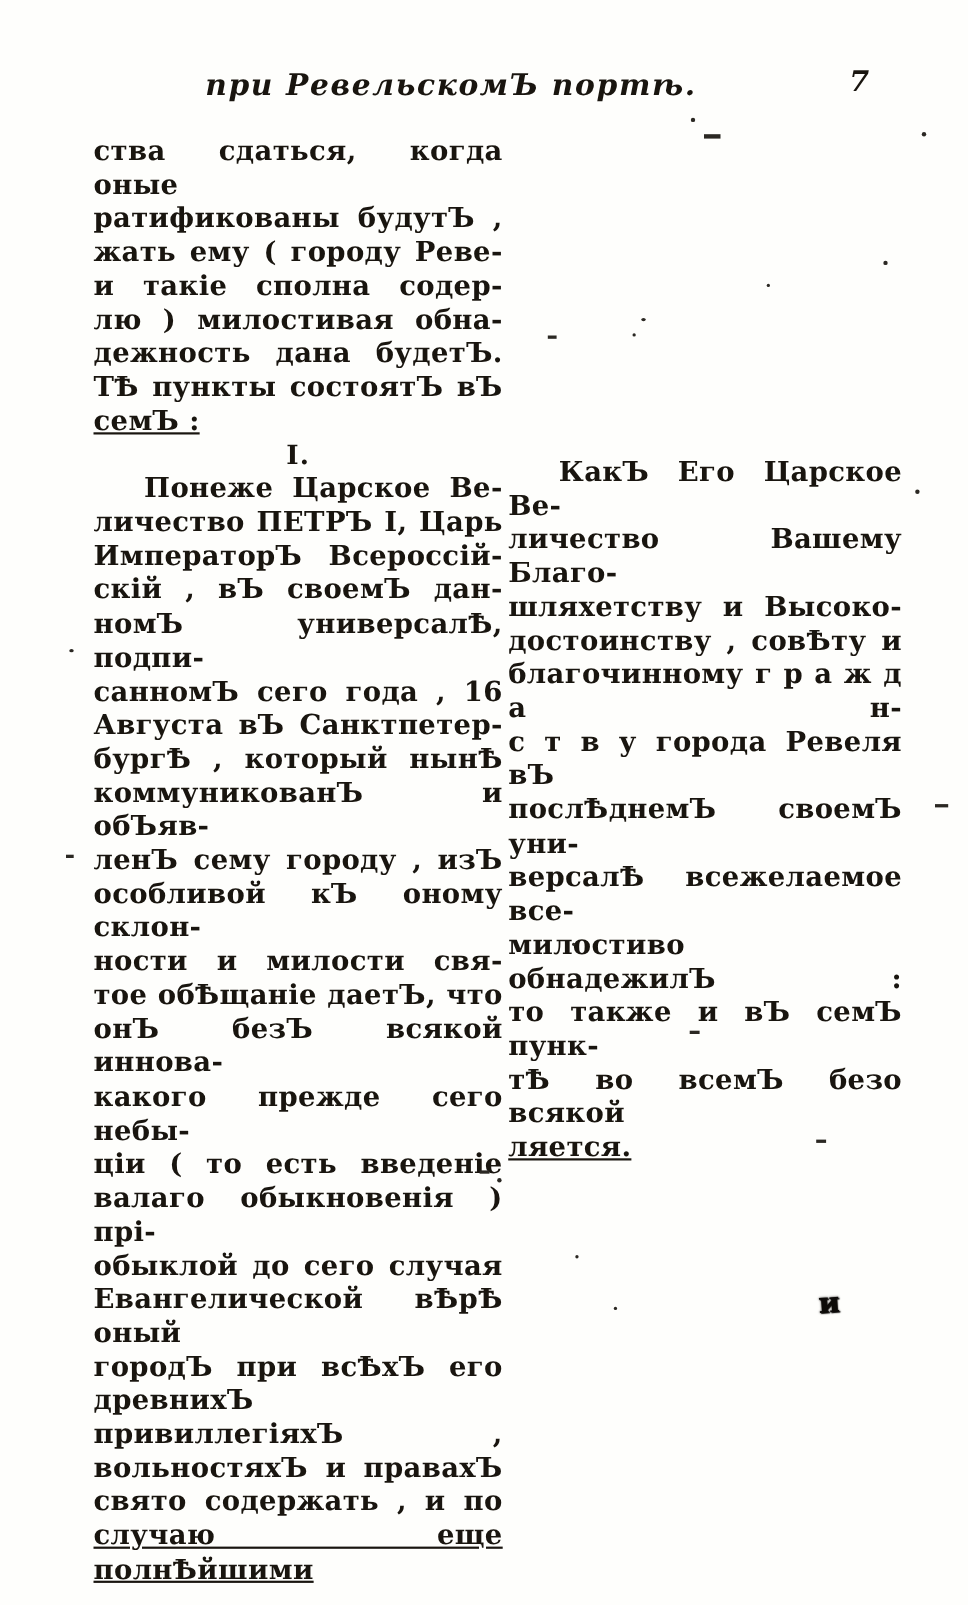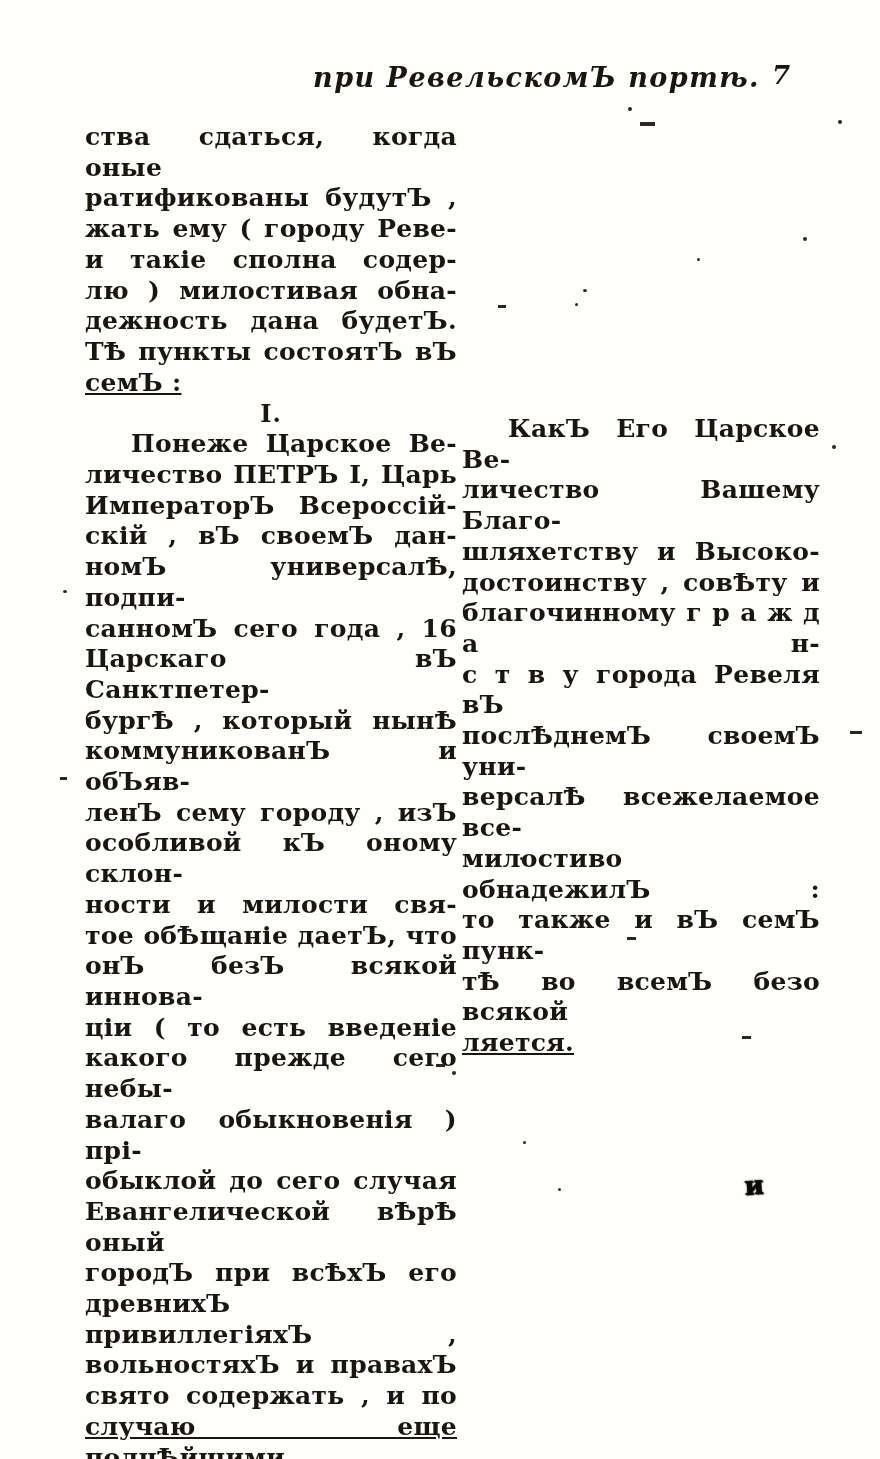--- a/index.html
+++ b/index.html
@@ -6,21 +6,21 @@
   .page {
     position:relative;
     width:880px; height:1459px;
     background:#fefefc;
     font-family:"DejaVu Serif", serif;
     color:#19150f;
     overflow:hidden;
   }
   .running-head {
     position:absolute; top:62px; left:60px; width:700px;
-    text-align:right;
+    text-align:center;
     font-style:italic; font-weight:700;
     font-size:27px; letter-spacing:1.5px;
     white-space:nowrap;
   }
   .page-number {
     position:absolute; top:60px; left:772px;
     font-style:italic; font-weight:700; font-size:26px;
   }
   .col { position:absolute; font-weight:700; }
   .col-left  { left:85px;  top:122px; width:372px; }
@@ -69,30 +69,30 @@
         <div class="line">семЪ :</div>
       </div>
     <div class="section-num">I.</div>
     <div class="para p-indent">
         <div class="line">Понеже Царское Ве-</div>
         <div class="line">личество ПЕТРЪ I, Царь</div>
         <div class="line">ИмператорЪ Всероссій-</div>
         <div class="line">скій , вЪ своемЪ дан-</div>
         <div class="line">номЪ универсалѢ, подпи-</div>
         <div class="line">санномЪ сего года , 16</div>
-        <div class="line">Царскаго вЪ Санктпетер-</div>
+        <div class="line">Августа вЪ Санктпетер-</div>
         <div class="line">бургѢ , который нынѢ</div>
         <div class="line">коммуникованЪ и обЪяв-</div>
         <div class="line">ленЪ сему городу , изЪ</div>
         <div class="line">особливой кЪ оному склон-</div>
         <div class="line">ности и милости свя-</div>
         <div class="line">тое обѢщаніе даетЪ, что</div>
         <div class="line">онЪ безЪ всякой иннова-</div>
+        <div class="line">какого прежде сего небы-</div>
         <div class="line">ціи ( то есть введеніе</div>
-        <div class="line">какого прежде сего небы-</div>
         <div class="line">валаго обыкновенія ) прі-</div>
         <div class="line">обыклой до сего случая</div>
         <div class="line">Евангелической вѢрѢ оный</div>
         <div class="line">городЪ при всѢхЪ его</div>
         <div class="line">древнихЪ привиллегіяхЪ ,</div>
         <div class="line">вольностяхЪ и правахЪ</div>
         <div class="line">свято содержать , и по</div>
         <div class="line">случаю еще полнѢйшими</div>
       </div>
   </div>

